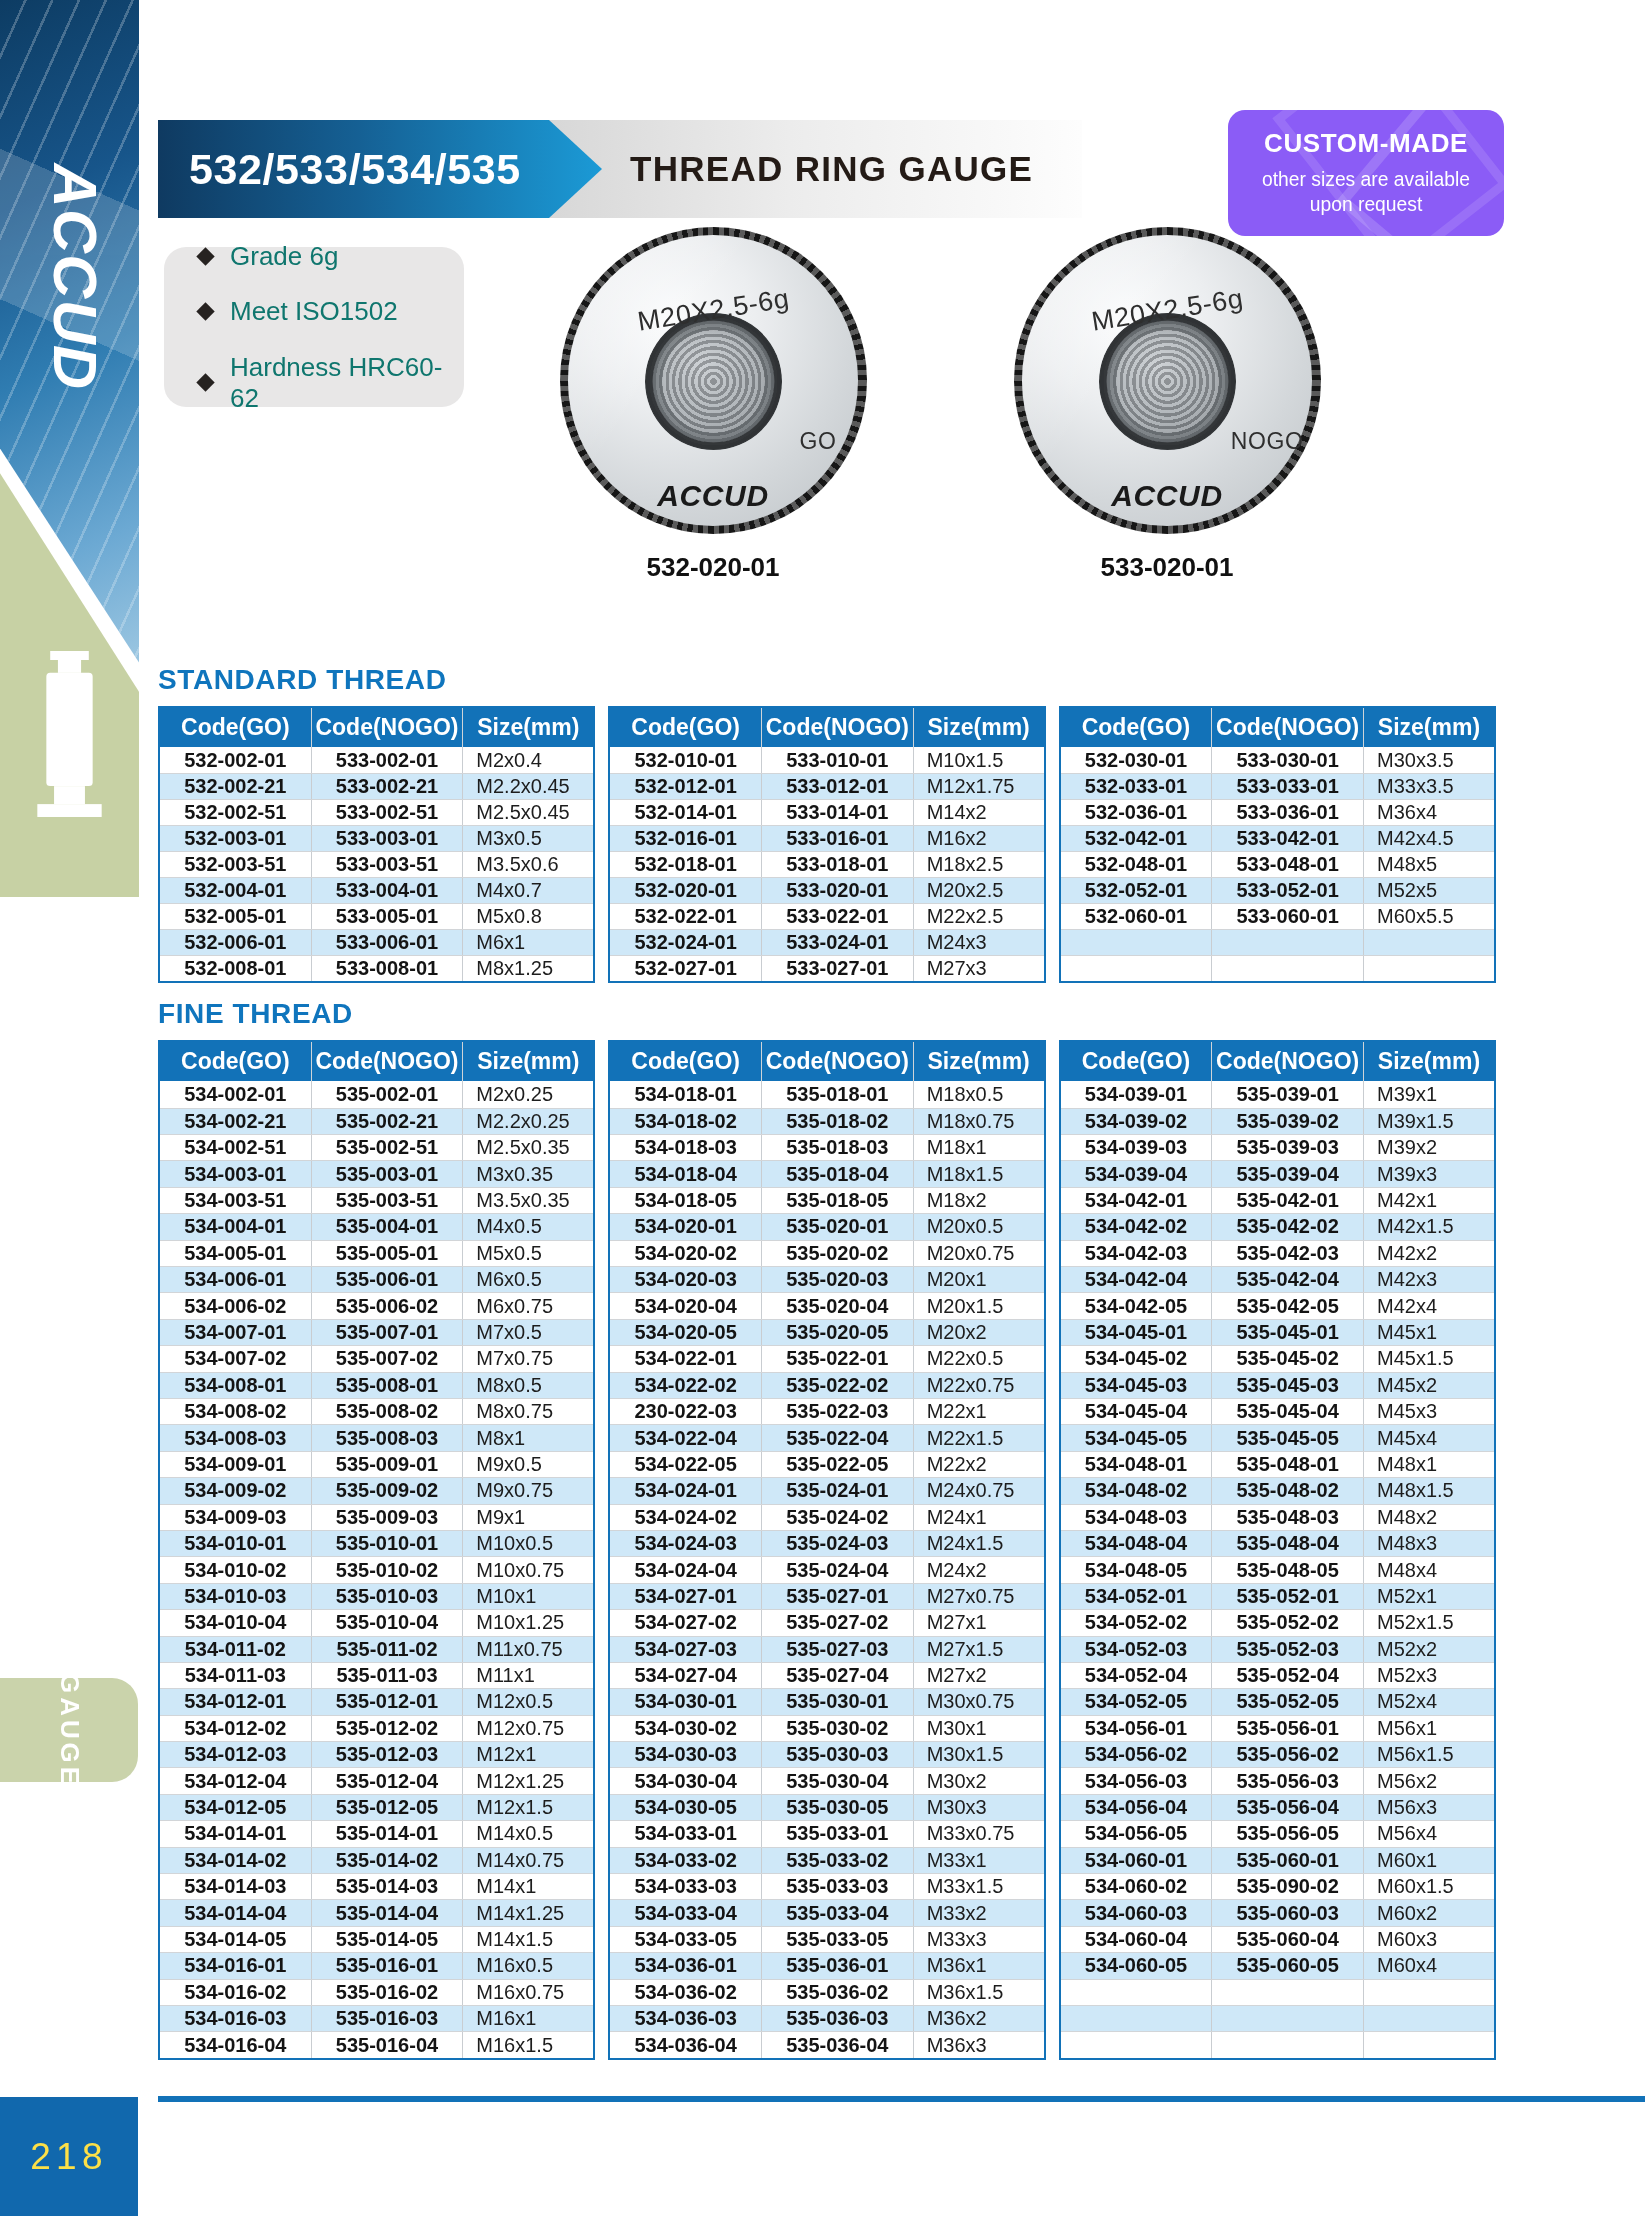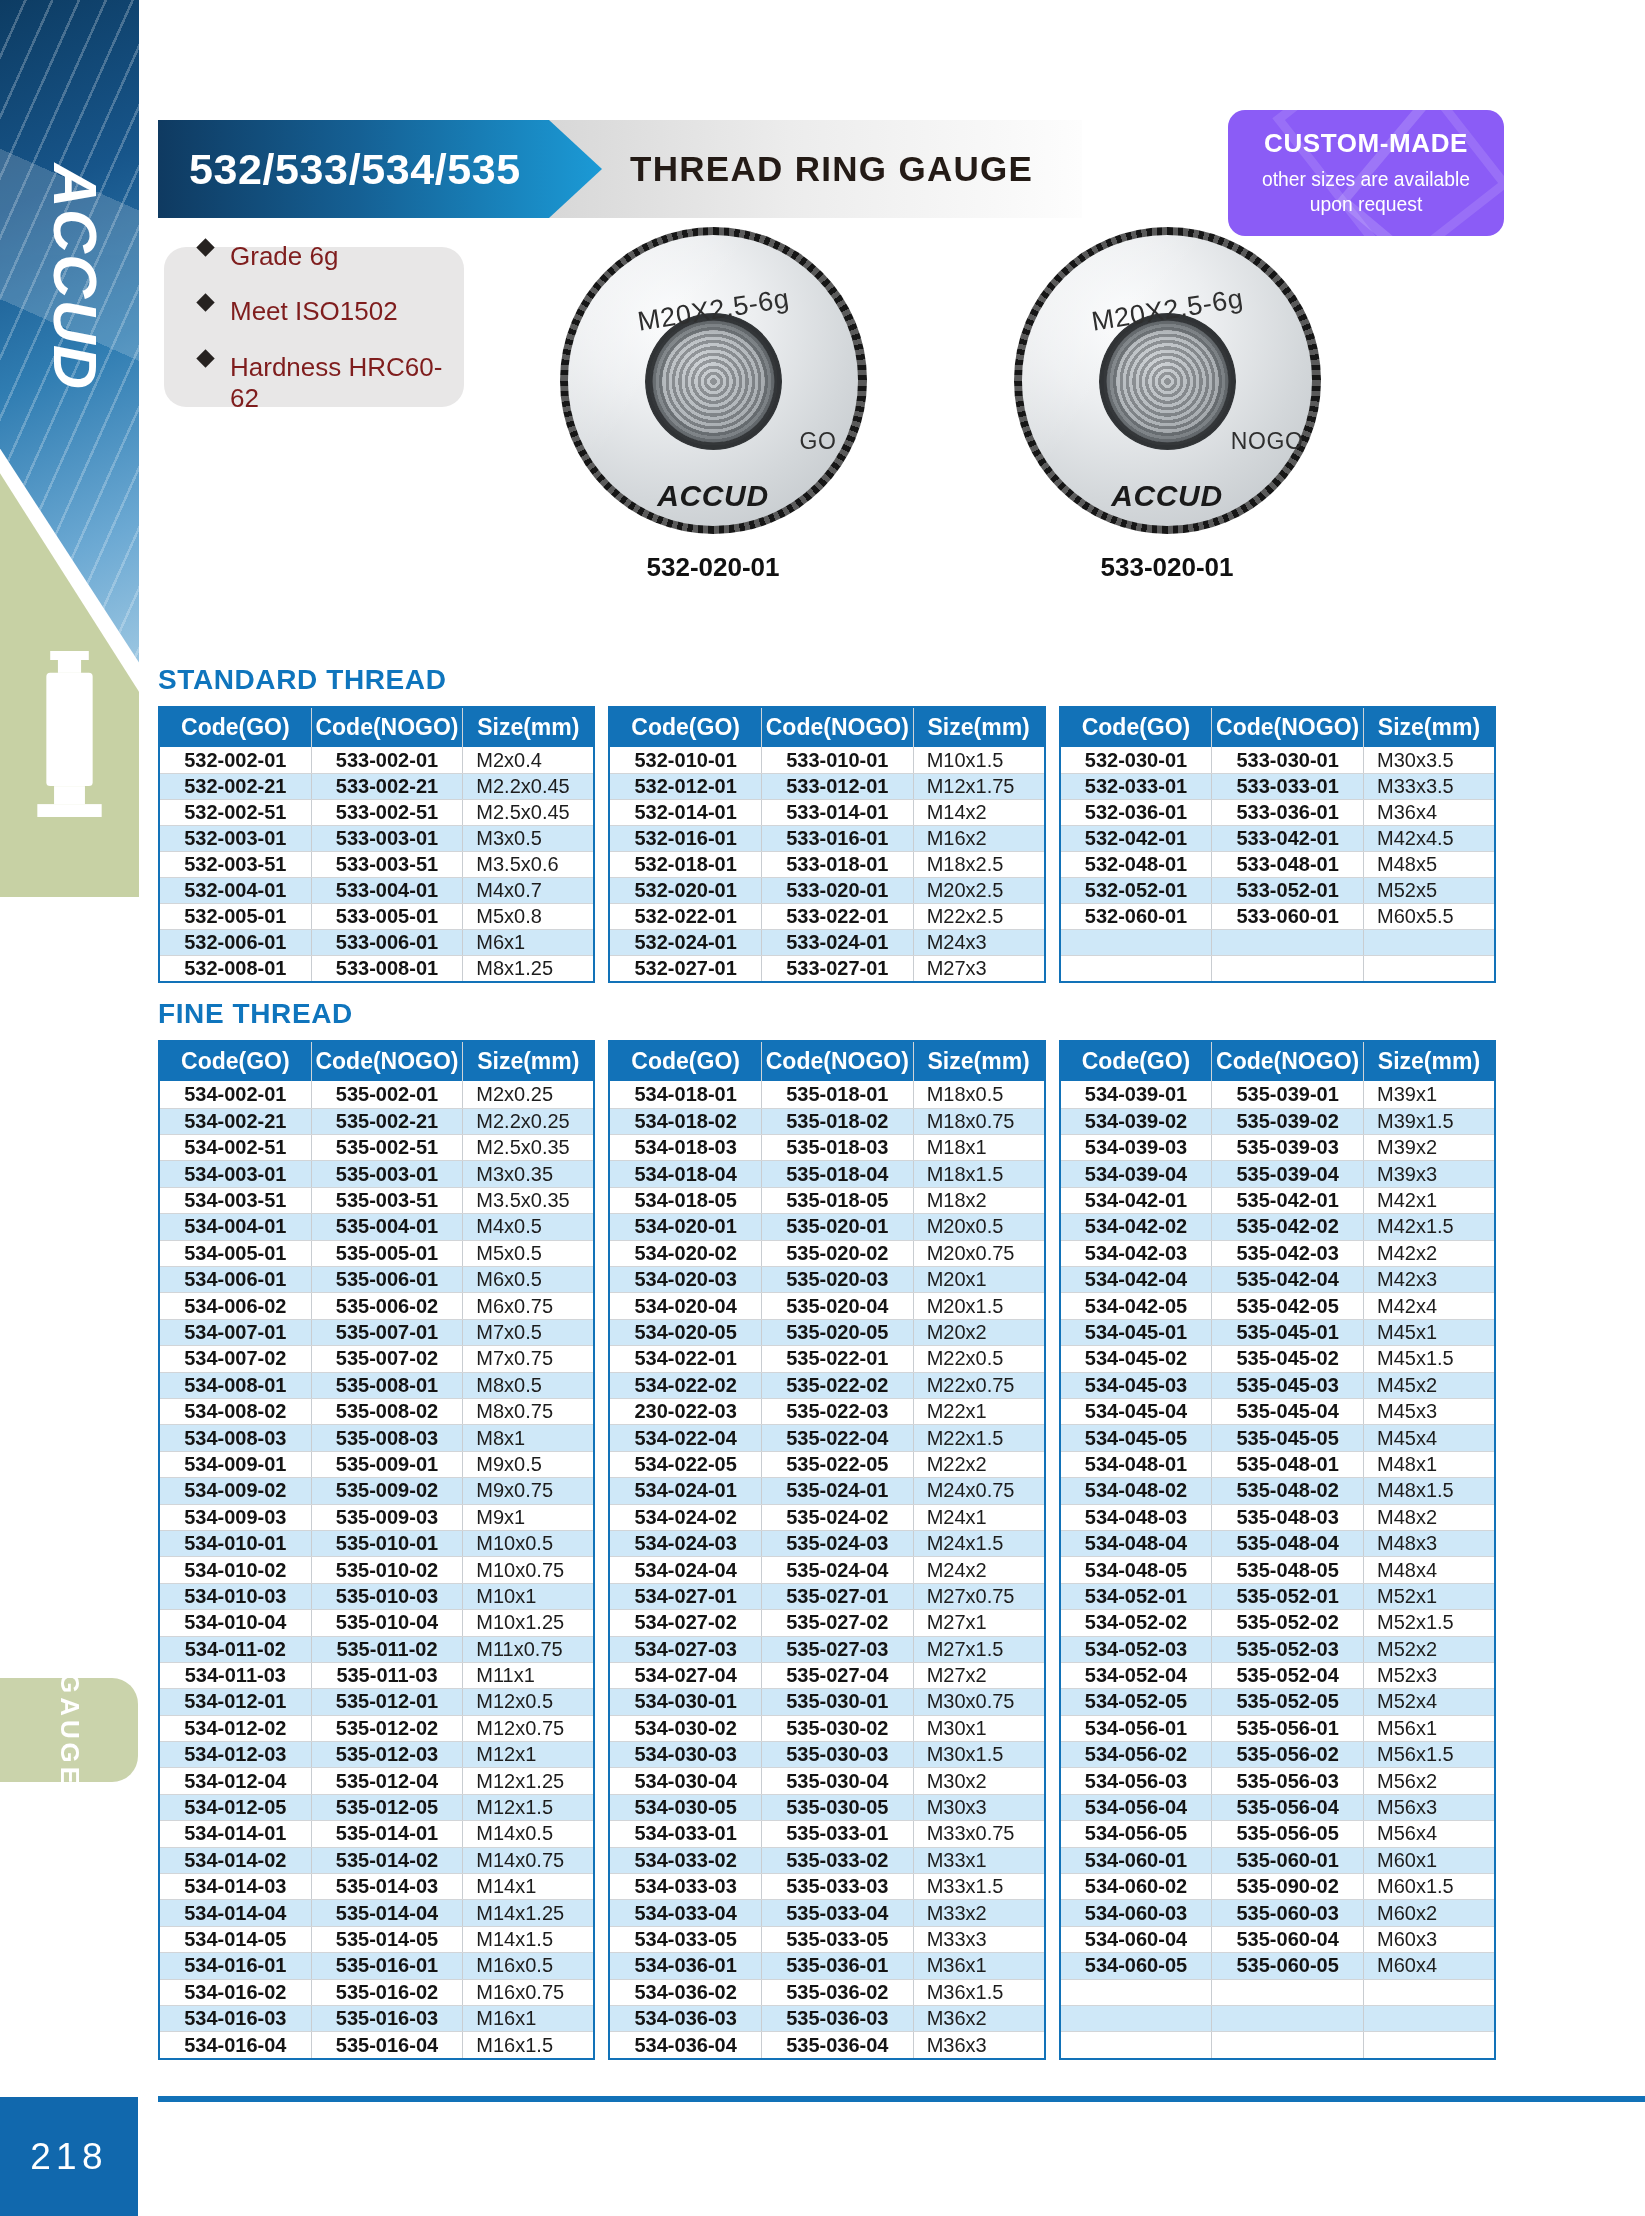--- a/index.html
+++ b/index.html
@@ -20,21 +20,21 @@
     transform:rotate(90deg); font-size:61px; font-weight:bold; font-style:italic;
     color:#fff; text-align:center; letter-spacing:1.3px; }
   .side-green { position:absolute; left:0; top:451px; width:139px; height:446px;
     background:#c7d1a4; clip-path:polygon(0 5%,100% 54%,100% 100%,0 100%); }
   .gauge-icon { position:absolute; left:32px; top:200px; width:75px; height:193px; }
   .gauge-badge { position:absolute; left:0; top:1678px; width:138px; height:104px;
     background:#cad3ab; border-radius:0 26px 26px 0; display:flex; align-items:center; justify-content:center; }
   .gauge-badge-text { transform:rotate(90deg); font-size:26px; font-weight:bold; color:#fff; letter-spacing:3.9px; }
   .page-num-box { position:absolute; left:0; top:2097px; width:138px; height:119px;
     background:#1168ad; display:flex; align-items:center; justify-content:center; }
-  .page-num-box span { color:#ffffff; font-size:37px; letter-spacing:5.2px;text-align:right; }
+  .page-num-box span { color:#fde047; font-size:37px; letter-spacing:5.2px;text-align:right; }
 
   
   .gray-band { position:absolute; left:429px; top:120px; width:653px; height:98px; z-index:1;
     background:linear-gradient(90deg,#cdcdcd 0%,#ececec 55%,#fdfdfd 100%);
     display:flex; align-items:center; }
   .page-title { padding-left:201px; font-size:35px; font-weight:bold; color:#241b16;
     letter-spacing:1.3px; white-space:nowrap; }
   .ribbon { position:absolute; left:158px; top:120px; width:444px; height:98px; z-index:2;
     clip-path:polygon(0 0, calc(100% - 53px) 0, 100% 50%, calc(100% - 53px) 100%, 0 100%);
     background:linear-gradient(90deg,#0f3a61 0%,#156094 45%,#1b9ad6 100%);
@@ -46,21 +46,21 @@
     border:10.3px solid rgba(255,255,255,.16); transform:rotate(40deg); }
   .custom-badge::after { content:""; position:absolute; right:39px; top:-58px; width:129px; height:181px;
     border:9px solid rgba(255,255,255,.12); transform:rotate(-38deg); }
   .cb-title { position:relative; z-index:1; font-size:26px; font-weight:bold; letter-spacing:0.6px; margin-bottom:7.7px; }
   .cb-line { position:relative; z-index:1; font-size:19.3px; line-height:25px; }
 
   
   .features { position:absolute; left:164px; top:247px; width:300px; height:160px;
     background:#e8e7e7; border-radius:22px; display:flex; flex-direction:column;
     justify-content:center; gap:24.5px; padding-left:35px; }
-  .feature { display:flex; gap:18px; font-size:26px; color:#7f1d1d; }
+  .feature { display:flex; align-items:center; gap:18px; font-size:26px; color:#0f766e; }
   .diamond { width:13px; height:13px; background:#262220; transform:rotate(45deg); flex:none; }
 
   
   .product { position:absolute; width:310px; text-align:center; }
   .product.p1 { left:558px; top:227px; }
   .product.p2 { left:1012px; top:227px; }
   .ring { position:relative; width:307px; height:307px; margin:0 auto; }
   .ring-knurl { position:absolute; inset:0; border-radius:50%; background:#2c2c2c;
     background-image:repeating-conic-gradient(#161616 0deg 2deg,#5a5a5a 2deg 4deg); }
   .ring-face { position:absolute; inset:8.4px; border-radius:50%;

